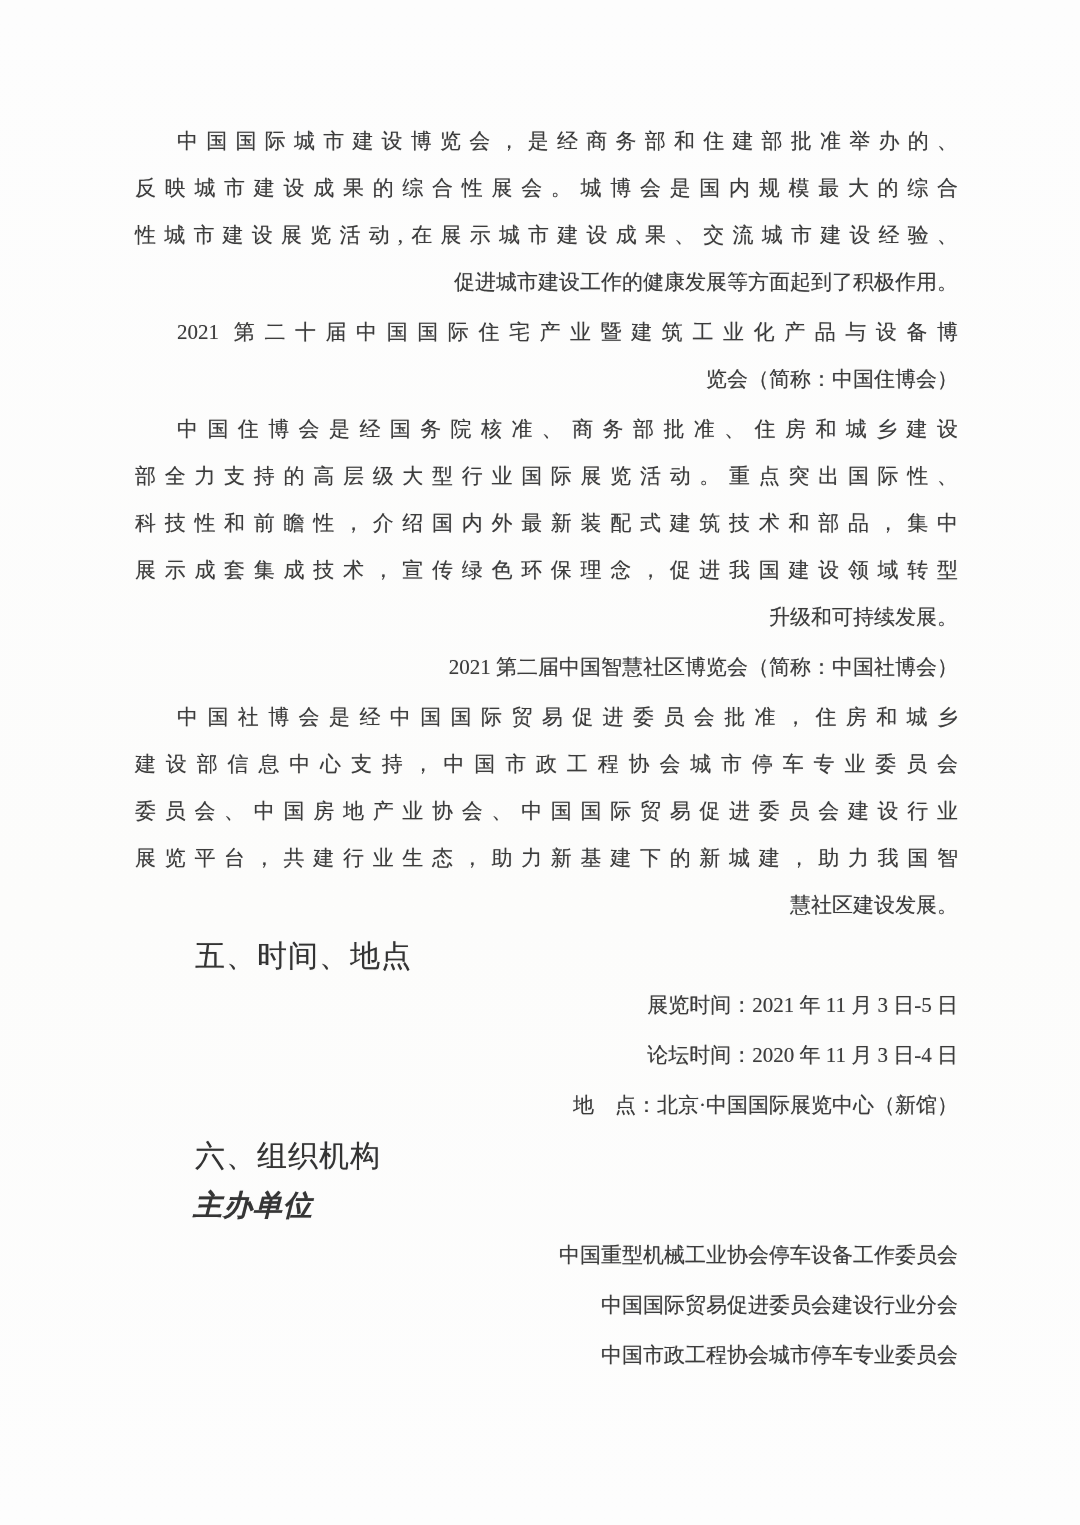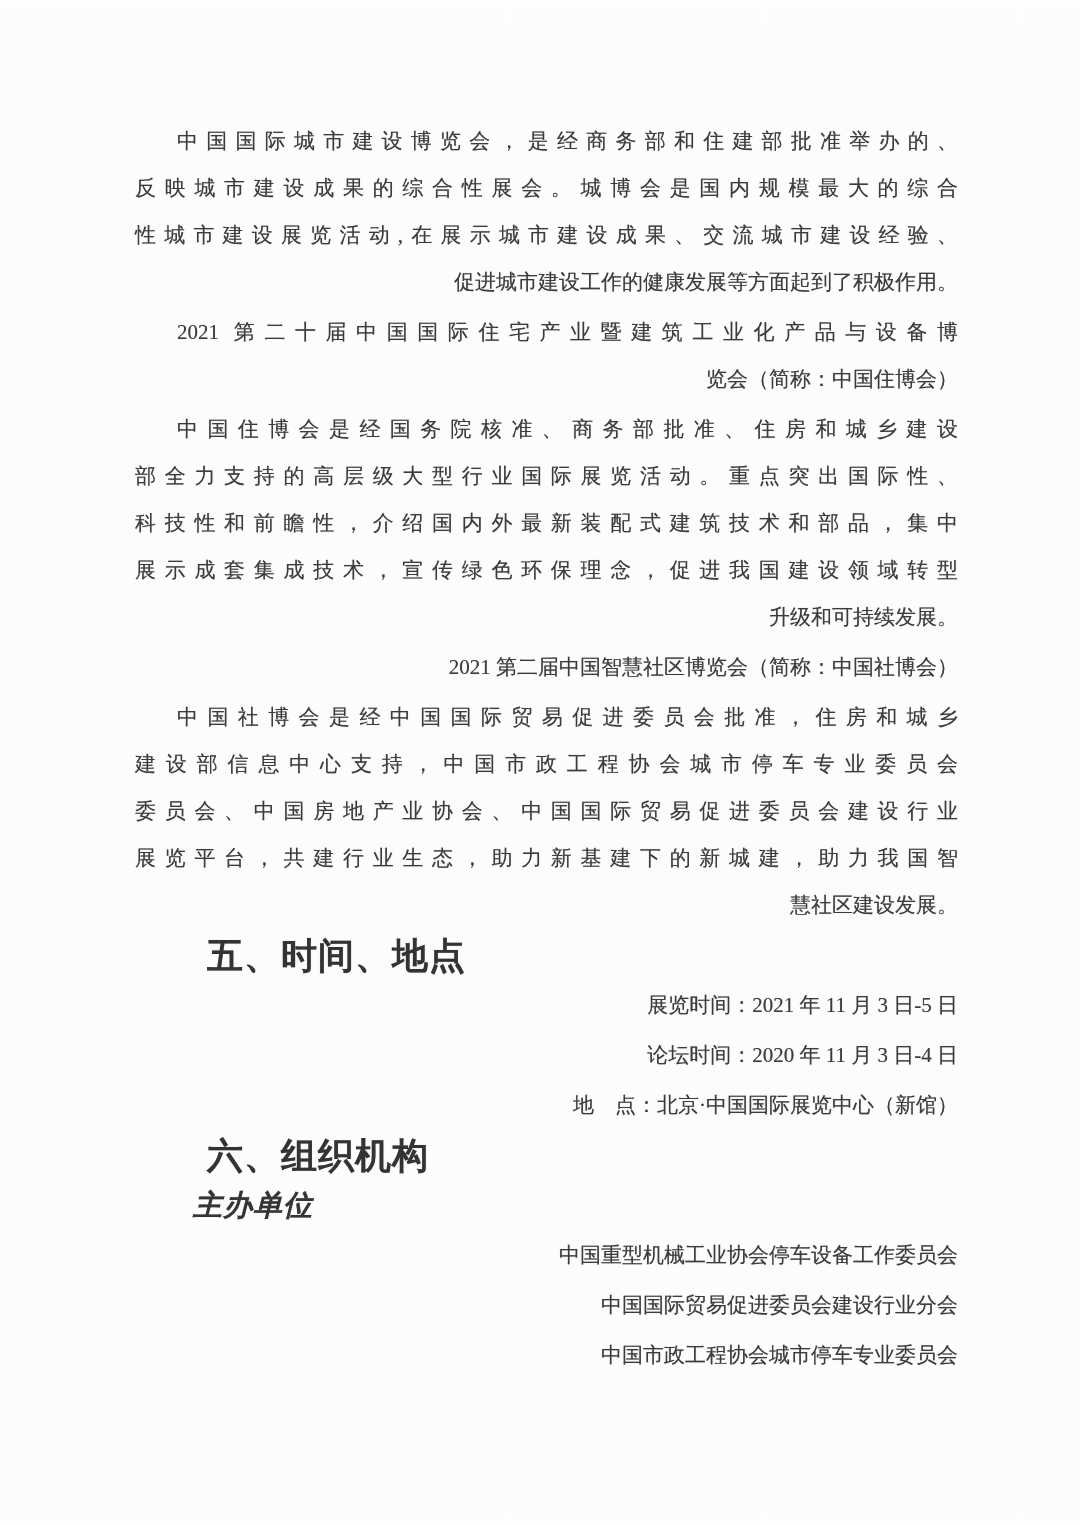--- a/index.html
+++ b/index.html
@@ -41,22 +41,22 @@
     text-justify: inter-character;
   }
   .last {
     text-align: right;
   }
   .ind {
     text-indent: 2em;
   }
   .head {
     font-family: "Liberation Sans", "DejaVu Sans", sans-serif;
-    font-weight: 700;
-    font-size: 36px;
+    font-weight: 400;
+    font-size: 30px;
     letter-spacing: 1px;
     color: #333333;
   }
   .sub {
     font-family: "Liberation Sans", "DejaVu Sans", sans-serif;
     font-weight: 700;
     font-size: 29px;
     letter-spacing: 1px;
     color: #353535;
     font-style: italic;

